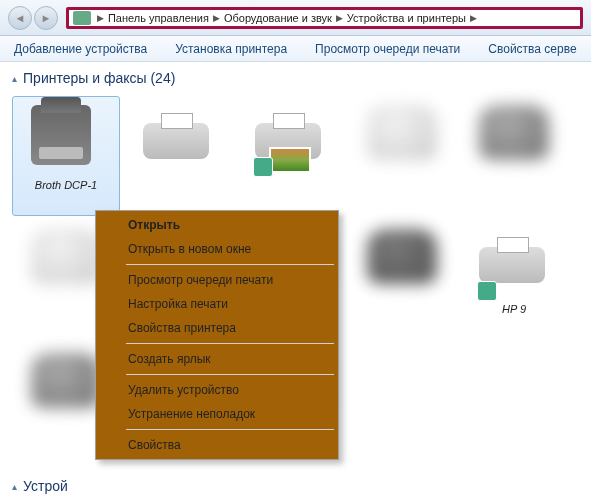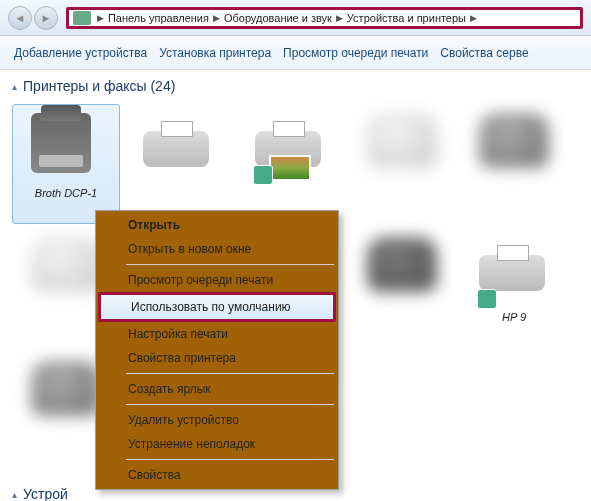--- a/index.html
+++ b/index.html
@@ -6,21 +6,21 @@
 body { width: 591px; height: 501px; background: #fff; overflow: hidden; font-size: 12px; }
 
 .nav-bar { height: 36px; background: linear-gradient(#f4f8fc, #dfe9f5); display: flex; align-items: center; padding: 0 8px; border-bottom: 1px solid #b8c8d8; position: relative; }
 .nav-btns { display: flex; gap: 2px; margin-right: 8px; }
 .nav-circle { width: 24px; height: 24px; border-radius: 50%; background: linear-gradient(#e8eef5, #c5d3e2); border: 1px solid #a8b8c8; display: flex; align-items: center; justify-content: center; color: #888; font-size: 11px; }
 .breadcrumb { flex: 1; height: 22px; background: #fff; border: 3px solid #a01040; border-radius: 2px; display: flex; align-items: center; padding: 0 4px; gap: 0; }
 .bc-icon { width: 18px; height: 14px; background: #6a8; border-radius: 2px; margin-right: 2px; }
 .bc-sep { color: #555; font-size: 9px; padding: 0 4px; }
 .bc-item { color: #222; font-size: 11px; white-space: nowrap; cursor: pointer; }
 
-.toolbar { height: 34px; background: linear-gradient(#f8fbff, #eaf2fb); border-bottom: 1px solid #d0dce8; display: flex; align-items: center; padding: 0 14px; gap: 12px; }
+.toolbar { height: 26px; background: linear-gradient(#f8fbff, #eaf2fb); border-bottom: 1px solid #d0dce8; display: flex; align-items: center; padding: 0 14px; gap: 28px; }
 .tb-item { color: #1a4a7a; font-size: 12px; cursor: pointer; white-space: nowrap; }
 
 .content { padding: 8px 12px; background: #fff; }
 .section-hdr { display: flex; align-items: center; gap: 6px; color: #1a3a6a; font-size: 14px; margin-bottom: 10px; }
 .chev { font-size: 10px; color: #5a7a9a; }
 
 .device-grid { display: flex; flex-wrap: wrap; gap: 4px; position: relative; }
 .device { width: 108px; height: 120px; display: flex; flex-direction: column; align-items: center; justify-content: flex-start; padding-top: 8px; border: 1px solid transparent; border-radius: 3px; }
 .device.selected { background: linear-gradient(#eaf4fd, #d6e9fb); border: 1px solid #8ab8e0; }
 .dev-icon { width: 70px; height: 70px; position: relative; }
@@ -160,21 +160,20 @@
     <span class="chev">▴</span>
     <span>Устрой</span>
   </div>
 </div>
 
 <div class="context-menu">
   <div class="cm-item bold">Открыть</div>
   <div class="cm-item">Открыть в новом окне</div>
   <div class="cm-sep"></div>
   <div class="cm-item">Просмотр очереди печати</div>
-  <div class="cm-item cm-hl">Использовать по умолчанию</div>
   <div class="cm-item">Настройка печати</div>
   <div class="cm-item">Свойства принтера</div>
   <div class="cm-sep"></div>
   <div class="cm-item">Создать ярлык</div>
   <div class="cm-sep"></div>
   <div class="cm-item">Удалить устройство</div>
   <div class="cm-item">Устранение неполадок</div>
   <div class="cm-sep"></div>
   <div class="cm-item">Свойства</div>
 </div>

